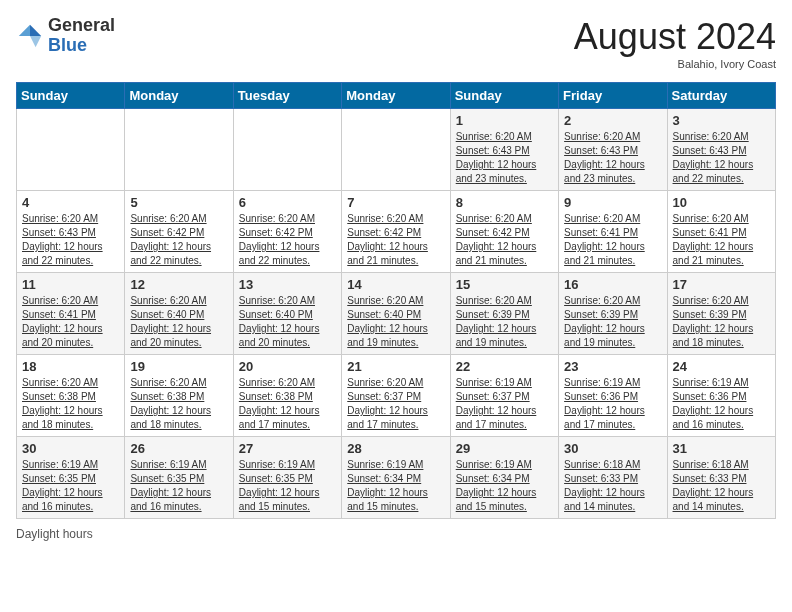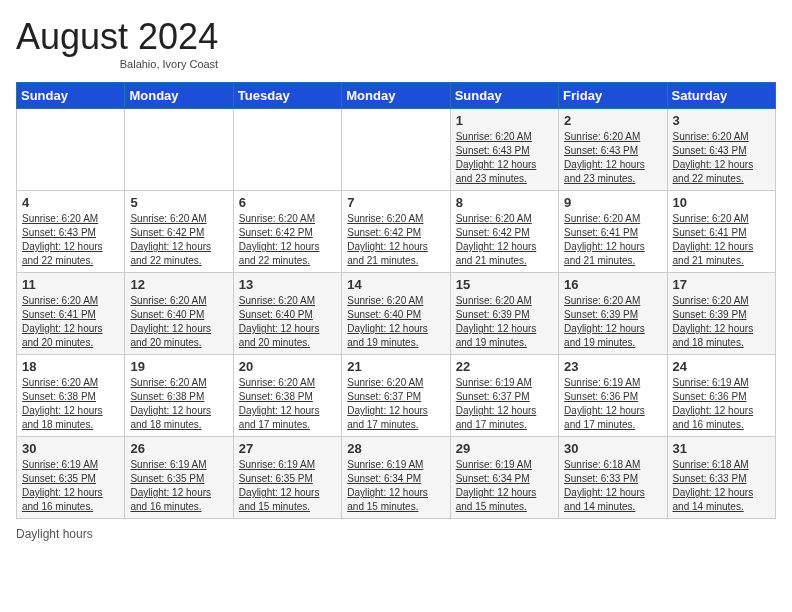--- a/index.html
+++ b/index.html
@@ -42,21 +42,21 @@
     .location {
       font-size: 11px;
       color: #444;
     }
     table {
       width: 100%;
       border-collapse: collapse;
       table-layout: fixed;
     }
     thead tr {
-      background-color: #1d4ed8;
+      background-color: #0369a1;
     }
     thead th {
       color: #fff;
       font-size: 13px;
       font-weight: bold;
       padding: 5px 4px;
       text-align: left;
       border: 1px solid #2a6db5;
     }
     tbody tr {
@@ -93,20 +93,31 @@
       font-size: 12px;
       color: #555;
       display: flex;
       gap: 20px;
     }
   </style>
 </head>
 <body>
 
 <div class="header">
+  <div class="logo">
+    <svg class="logo-icon" viewBox="0 0 40 40">
+      <polygon points="20,4 36,20 20,20" fill="#2a6db5"></polygon>
+      <polygon points="20,4 4,20 20,20" fill="#5a9fd4"></polygon>
+      <polygon points="20,20 36,20 28,36" fill="#5a9fd4" opacity="0.6"></polygon>
+    </svg>
+    <div class="logo-text">
+      <span style="font-size:18px;font-weight:bold;color:#333;">General</span>
+      <span style="font-size:18px;font-weight:bold;color:#2a6db5;">Blue</span>
+    </div>
+  </div>
   <div class="title-block">
     <div class="month-year">August 2024</div>
     <div class="location">Balahio, Ivory Coast</div>
   </div>
 </div>
 
 <table>
   <thead>
     <tr>
     <th>Sunday</th>

